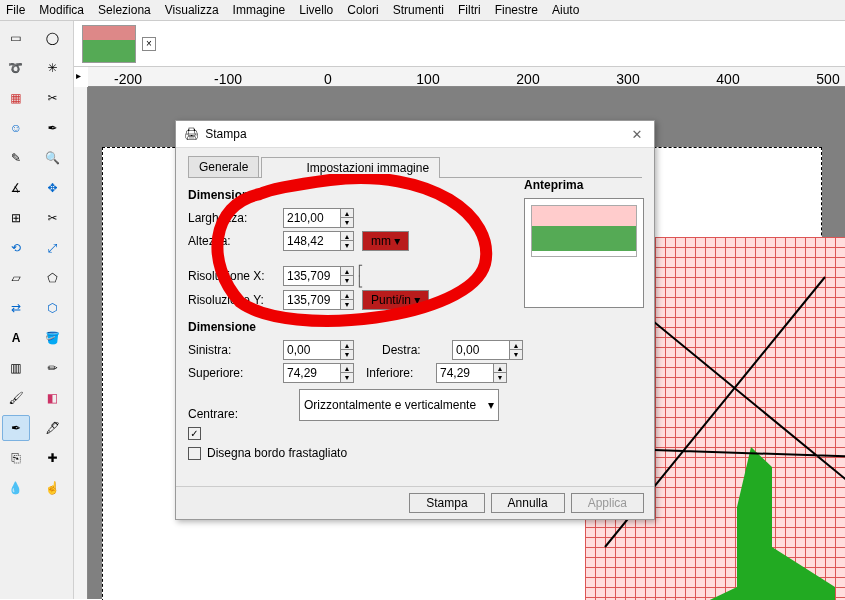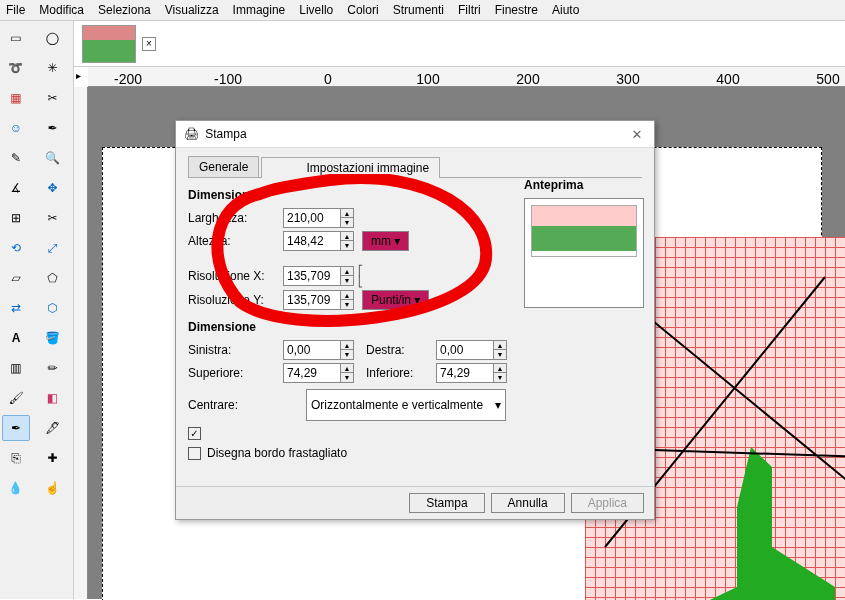--- a/index.html
+++ b/index.html
@@ -36,26 +36,26 @@
   .tab { padding:3px 10px; border:1px solid #aaa; border-bottom:none; margin-right:2px; background:#e4e4e4; }
   .tab.active { background:#f0f0f0; position:relative; top:1px;padding-left:44px; }
   .section { margin-top:10px; }
   .sect-title { font-weight:bold; margin-bottom:6px; }
   .row { display:flex; align-items:center; margin:3px 0; }
   .row label { width:95px; }
   .spin { width:58px; height:20px; border:1px solid #888; background:#fff; padding:0 3px; }
   .spinbtns { display:inline-flex; flex-direction:column; border:1px solid #888; border-left:none; }
   .spinbtns span { width:12px;height:9px;font-size:7px;display:flex;align-items:center;justify-content:center;background:#eee;border-bottom:1px solid #888; }
   .spinbtns span:last-child{border-bottom:none;}
-  .unitbox { margin-left:8px; border:1px solid #888; background:#be185d; padding:0 8px; height:20px; display:inline-flex; align-items:center; }
+  .unitbox { margin-left:8px; border:1px solid #888; background:#b91c1c; padding:0 8px; height:20px; display:inline-flex; align-items:center; }
   .link { display:inline-flex; flex-direction:column; margin:0 4px; font-size:10px; color:#555;}
   .preview { position:absolute; top:30px; right:10px; width:120px; }
   .preview .pbox { width:120px; height:110px; border:1px solid #888; background:#fff; padding:6px; }
   .pimg { width:100%; height:54%; background:linear-gradient(to bottom,#fcc 0 40%,#5a5 40% 90%,#fff 90% 100%); border:1px solid #aaa;}
-  .sel-row { display:flex; align-items:center; gap:23px; }
+  .sel-row { display:flex; align-items:flex-end; gap:16px; }
   .sel { width:200px; height:32px; border:1px solid #888; background:#fff; padding:0 4px; display:flex; align-items:center; justify-content:space-between;}
   .chk { display:flex;align-items:center;gap:6px;margin:6px 0;}
   .chk .box { width:13px;height:13px;border:1px solid #555;display:flex;align-items:center;justify-content:center;font-size:10px;}
   .dlg-foot { display:flex; justify-content:flex-end; gap:6px; padding:6px 10px; border-top:1px solid #ccc; background:#eee; }
   .btn { border:1px solid #888; background:#eee; padding:2px 16px; }
   .btn.dis { color:#999; }
   
   .anno { position:absolute; top:174px; left:200px; width:300px; height:160px; z-index:20; pointer-events:none; }
   .anno svg { width:100%; height:100%; }
 </style>
@@ -202,21 +202,21 @@
 
         <div class="section">
           <div class="sect-title">Dimensione</div>
           <div class="row">
             <label>Sinistra:</label>
             <input class="spin" value="0,00" style="">
             <div class="spinbtns">
                 <span>▲</span>
                 <span>▼</span>
               </div>
-            <label style="width:70px;margin-left:12px">Destra:</label>
+            <label style="width:70px;margin-left:28px">Destra:</label>
             <input class="spin" value="0,00" style="">
             <div class="spinbtns">
                 <span>▲</span>
                 <span>▼</span>
               </div>
           </div>
           <div class="row">
             <label>Superiore:</label>
             <input class="spin" value="74,29" style="">
             <div class="spinbtns">

